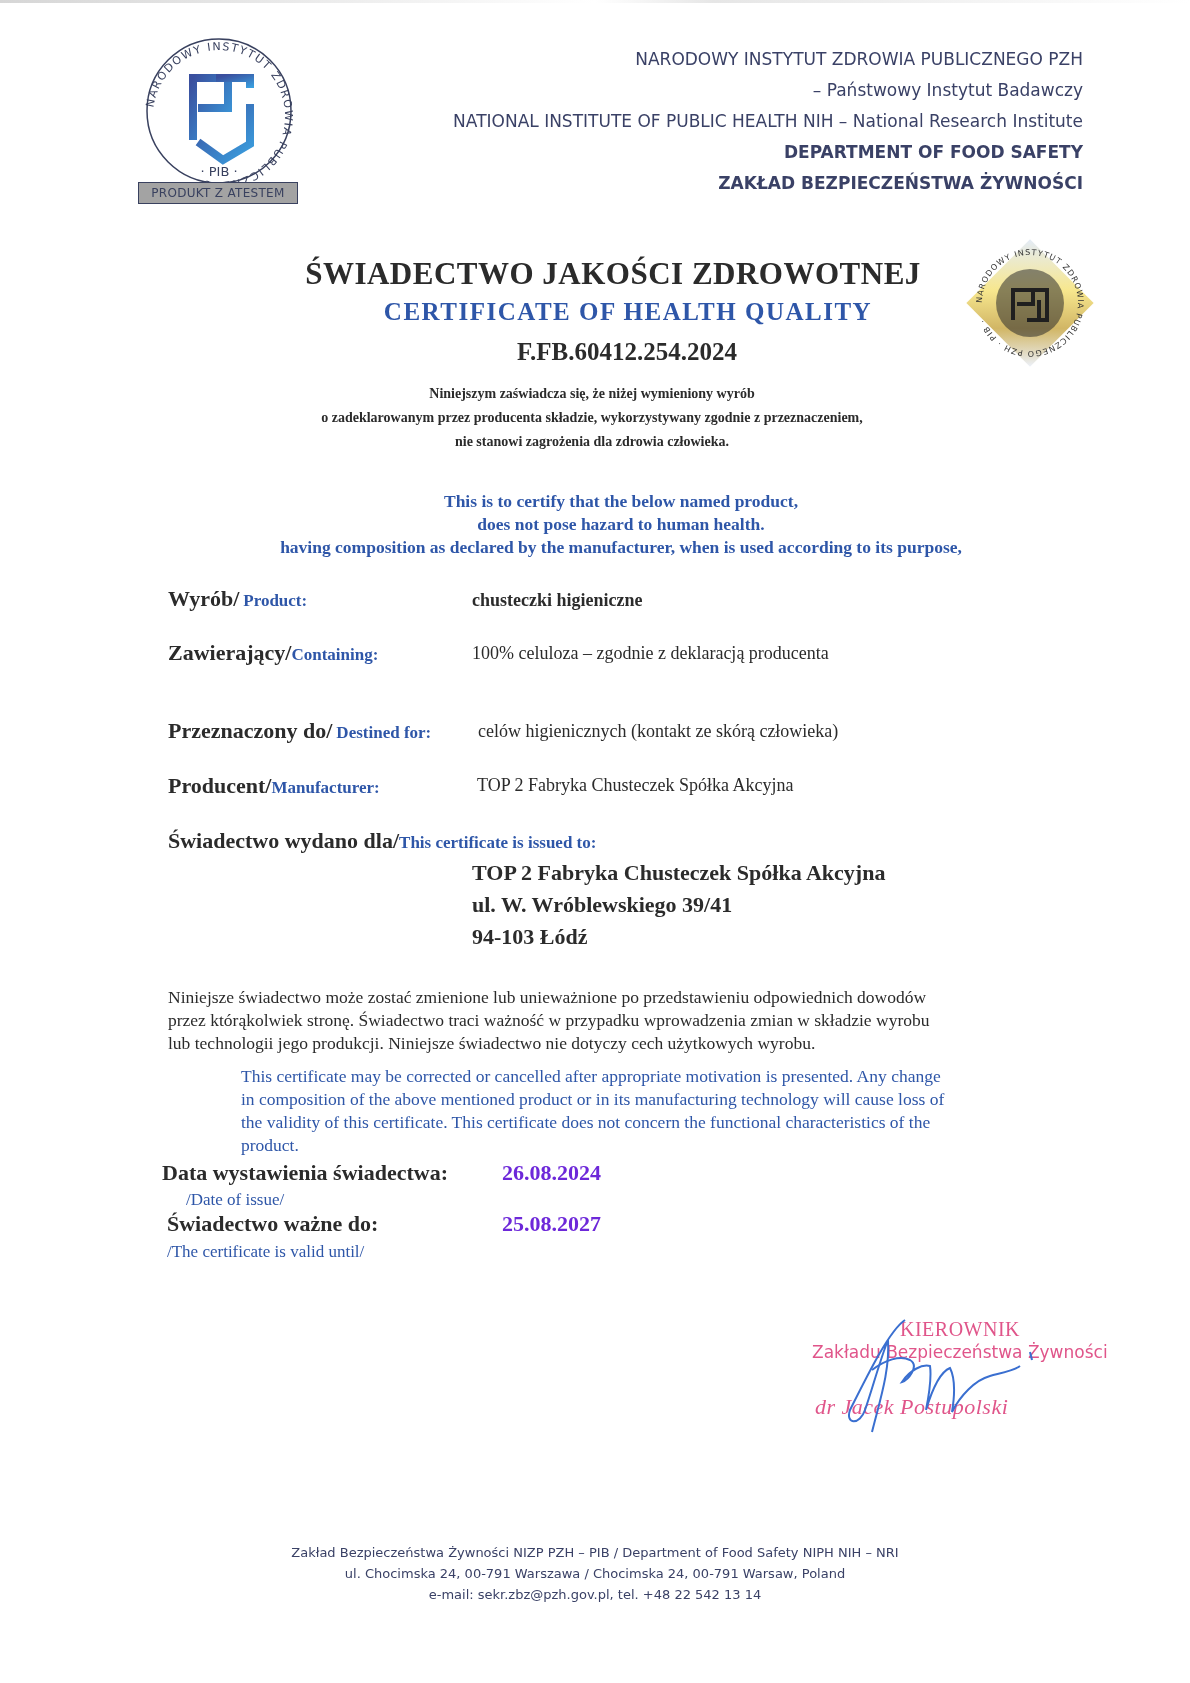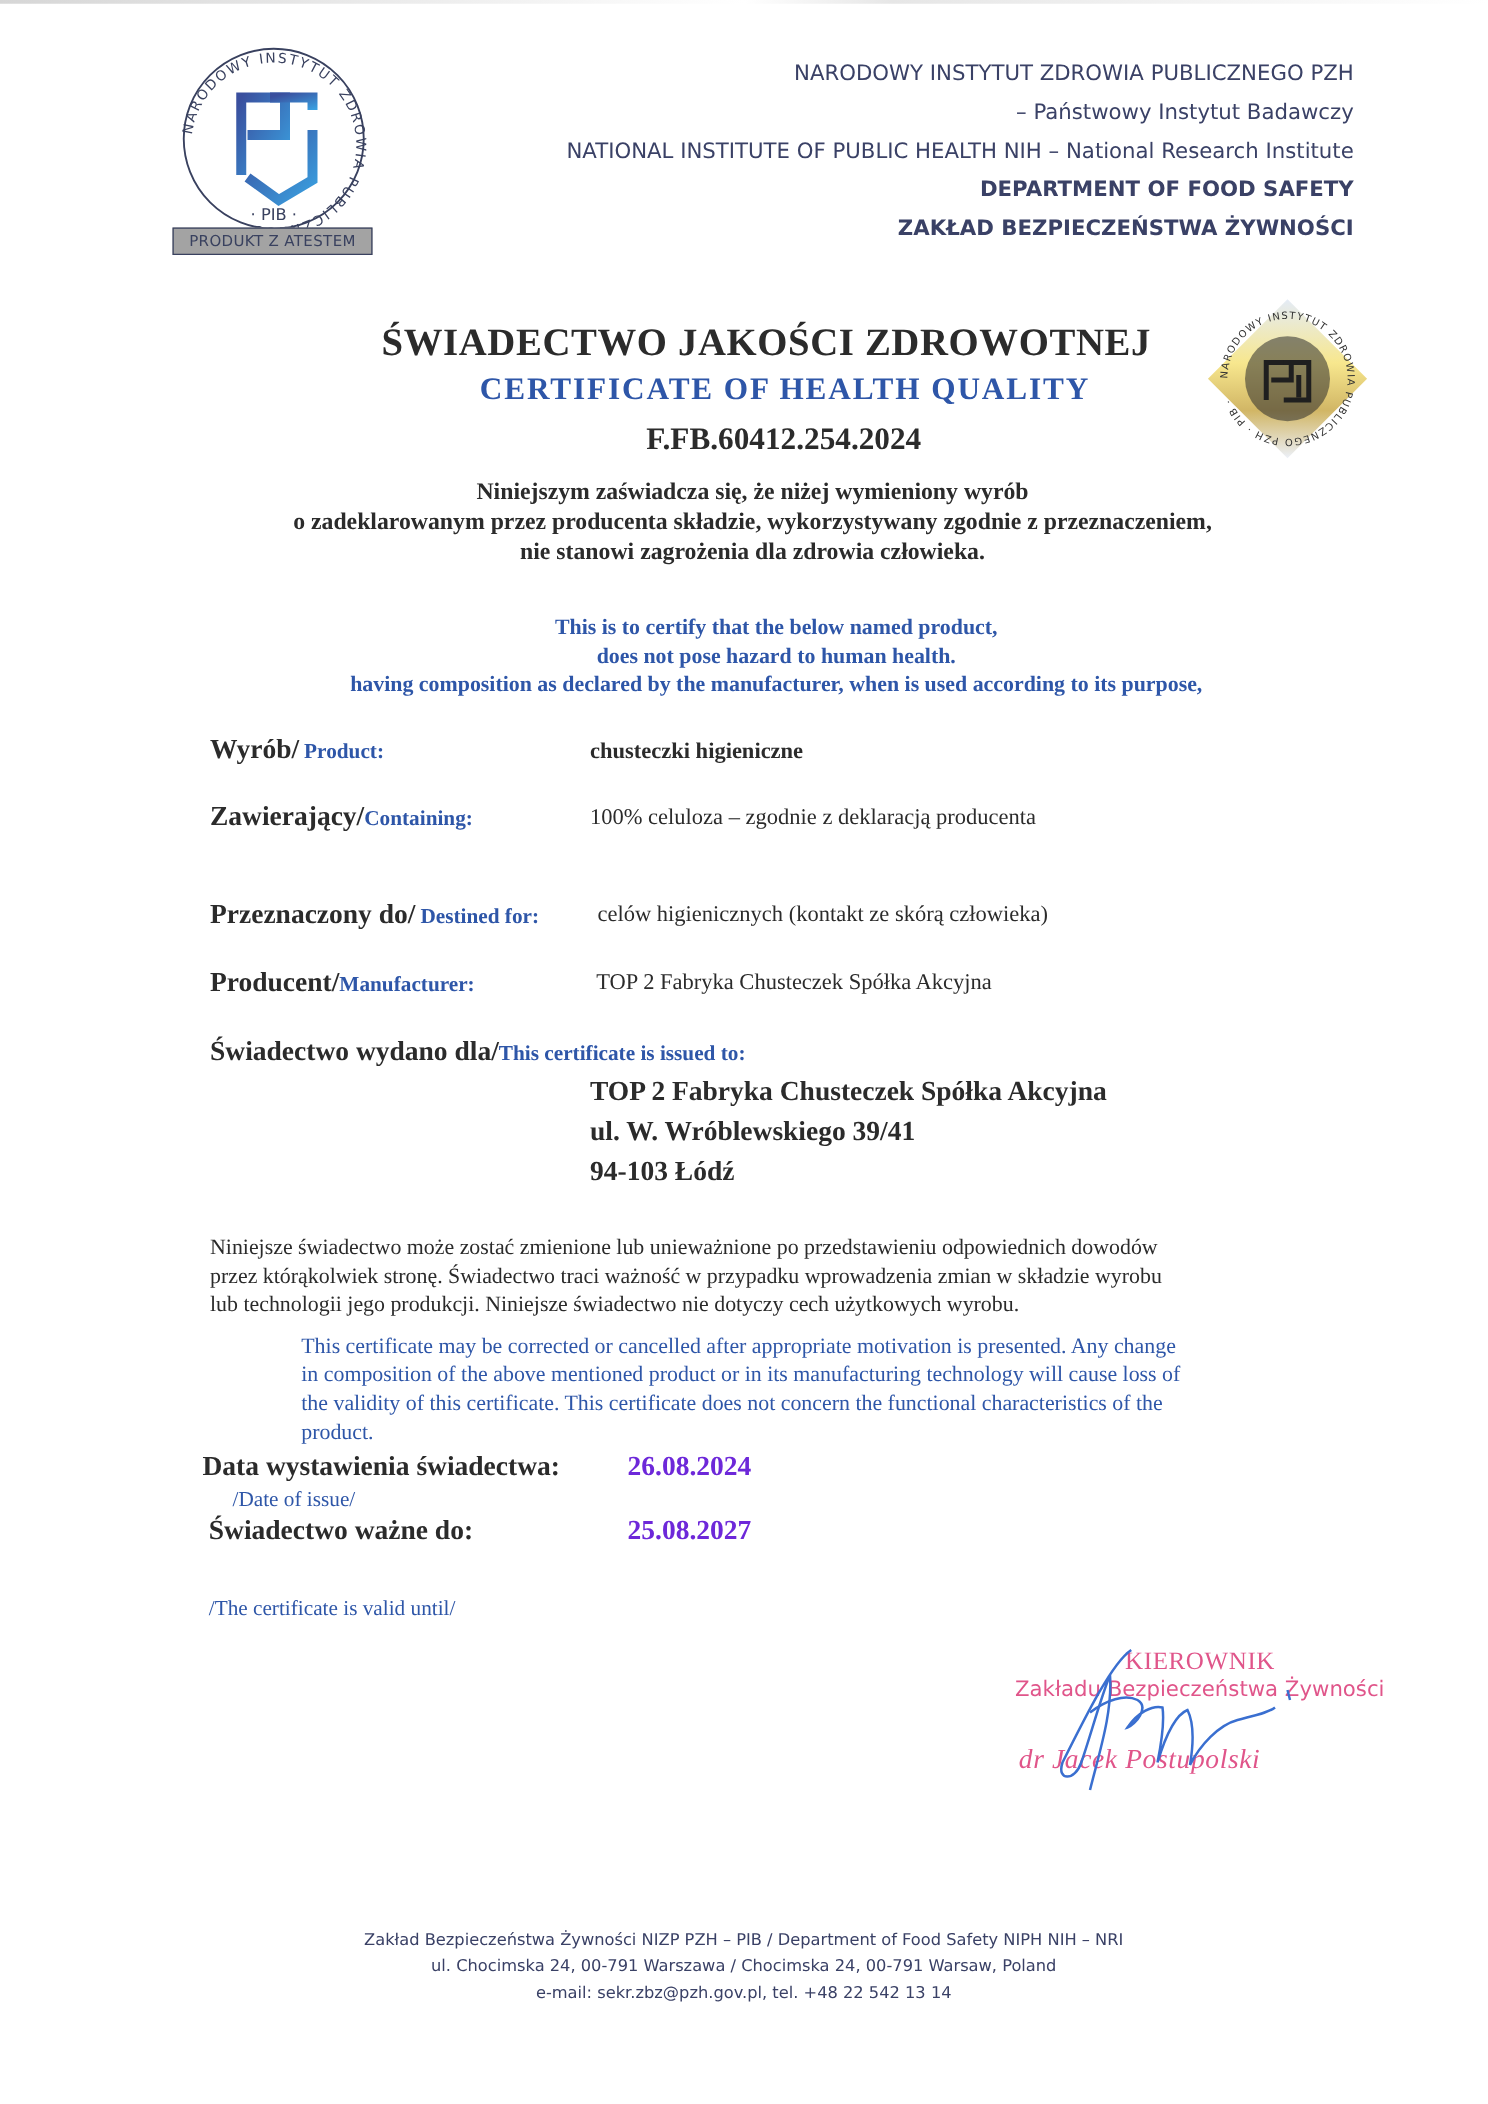--- a/index.html
+++ b/index.html
@@ -26,22 +26,22 @@
   .holo { position: absolute; left: 955px; top: 228px; width: 150px; height: 150px; }
 
   
   .title-pl { position: absolute; left: 0; width: 1190px; top: 256px; text-align: center; padding-left: 36px; box-sizing: border-box;
     font-size: 31px; font-weight: bold; color: #2b2b2b; letter-spacing: 0.5px; }
   .title-en { position: absolute; left: 0; width: 1190px; top: 298px; text-align: center; padding-left: 66px; box-sizing: border-box;
     font-size: 25px; font-weight: bold; color: #2e56a8; letter-spacing: 1.5px; }
   .title-no { position: absolute; left: 0; width: 1190px; top: 338px; text-align: center; padding-left: 64px; box-sizing: border-box;
     font-size: 25px; font-weight: bold; color: #2b2b2b; font-family: Liberation Serif, serif; }
 
-  .stmt-pl { position: absolute; left: 10px; width: 1132px; top: 382px; text-align: center; padding-left: 52px; box-sizing: border-box;
-    font-size: 19px; font-weight: bold; color: #2b2b2b; line-height: 24px; }
+  .stmt-pl { position: absolute; left: 0; width: 1132px; top: 382px; text-align: center; padding-left: 52px; box-sizing: border-box;
+    font-size: 14px; font-weight: bold; color: #2b2b2b; line-height: 24px; }
   .stmt-en { position: absolute; left: 0; width: 1190px; top: 490px; text-align: center; padding-left: 52px; box-sizing: border-box;
     font-size: 17.5px; font-weight: bold; color: #2e56a8; line-height: 23px; }
 
   
   .field { position: absolute; left: 168px; white-space: nowrap; }
   .lbl-pl { font-size: 22px; font-weight: bold; color: #2b2b2b; }
   .lbl-en { font-size: 17px; font-weight: bold; color: #2e56a8; }
   .val { position: absolute; white-space: nowrap; font-size: 18px; color: #2b2b2b; }
   .val.bold { font-weight: bold; }
 
@@ -191,21 +191,21 @@
   <div class="date-row serif" style="left:186px; top:1190px;">
     <span class="date-sub">/Date of issue/</span>
   </div>
 
   <div class="date-row serif" style="left:167px; top:1211px;">
     <span class="date-lbl">Świadectwo ważne do:</span>
   </div>
   <div class="date-row serif" style="left:502px; top:1211px;">
     <span class="date-val">25.08.2027</span>
   </div>
-  <div class="date-row serif" style="left:167px; top:1242px;margin-top:35px;">
+  <div class="date-row serif" style="left:167px; top:1242px;">
     <span class="date-sub">/The certificate is valid until/</span>
   </div>
 
   <div class="sig-kier serif">KIEROWNIK</div>
   <div class="sig-dept sans">Zakładu Bezpieczeństwa Żywności</div>
   <div class="sig-name serif">dr Jacek Postupolski</div>
   <svg class="sig-svg" viewBox="0 0 260 140">
     <path d="M 95 20 C 80 30, 60 70, 40 110 C 35 125, 50 125, 55 110 C 62 90, 70 60, 78 40 C 80 70, 70 100, 62 132" fill="none" stroke="#3a6fd0" stroke-width="2"></path>
     <path d="M 62 70 C 75 60, 90 55, 100 60 C 110 66, 98 80, 92 82 C 100 70, 112 64, 120 66 C 122 80, 118 100, 116 110 C 122 90, 130 72, 140 68 C 146 80, 144 100, 142 112 C 150 96, 165 80, 180 76 C 195 72, 205 70, 210 66" fill="none" stroke="#3a6fd0" stroke-width="2"></path>
     <path d="M 220 52 L 222 60" stroke="#3a6fd0" stroke-width="2"></path>

